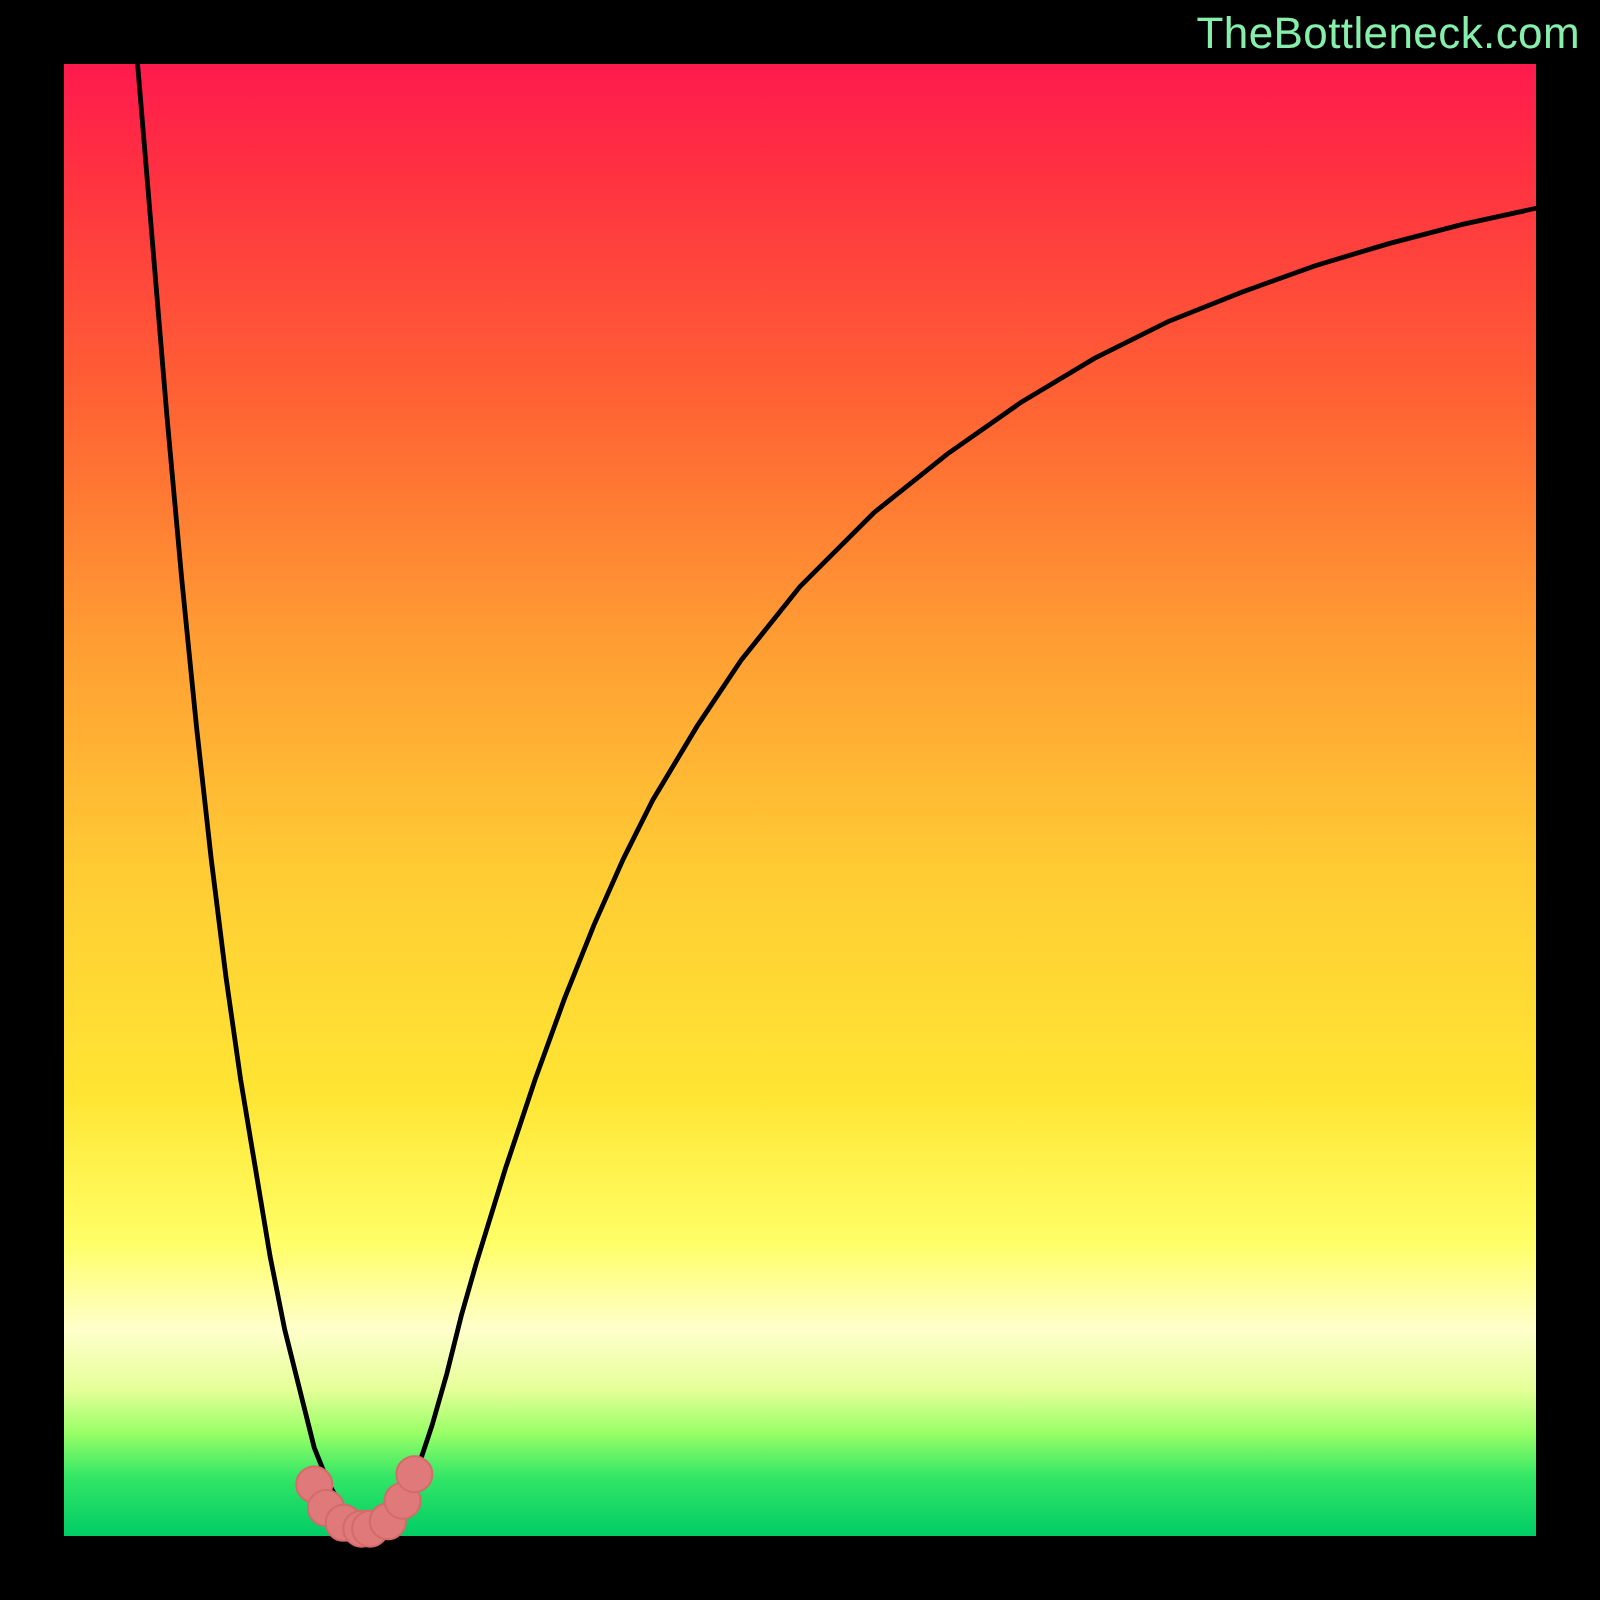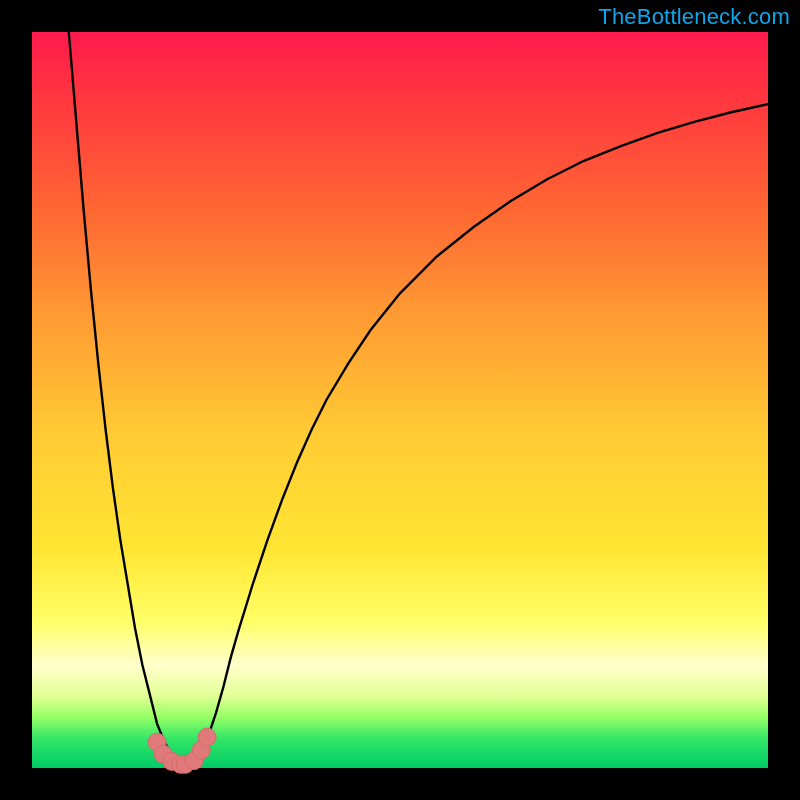--- a/index.html
+++ b/index.html
@@ -29,21 +29,21 @@
       #e6ff99 90%,
       #99ff66 93%,
       #33e666 96%,
       #00cc66 100%
     );
   }
   .attribution {
     position: absolute;
     top: 4px;
     right: 10px;
-    color: #0ea5e9;
+    color: #86efac;
     font-size: 22px;
     font-weight: 500;
     letter-spacing: 0.2px;
   }
   svg.plot {
     position: absolute;
     left: 32px;
     top: 32px;
     width: 736px;
     height: 736px;

